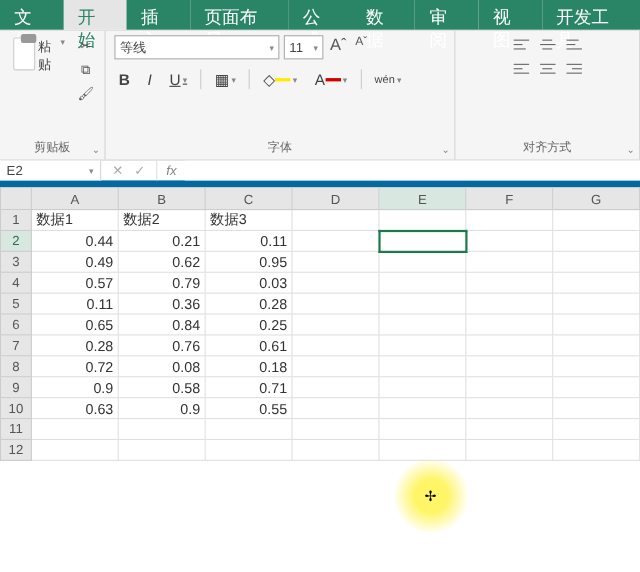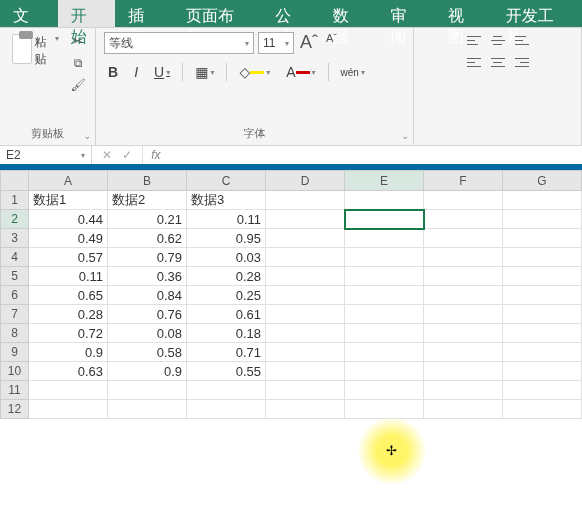--- a/index.html
+++ b/index.html
@@ -13,21 +13,21 @@
 .group-title::after{content:"⌄";position:absolute;right:-4px;bottom:2px;font-size:9px;color:#888}
 .clip-top{display:flex;gap:6px;align-items:flex-start}
 .paste-big{display:flex;flex-direction:row;align-items:flex-start;gap:2px;padding:2px 4px}
 .paste-icon{width:26px;height:30px;background:#fff;border:1px solid #ccc;border-radius:2px;position:relative}
 .paste-icon::before{content:"";position:absolute;top:-4px;left:6px;width:14px;height:8px;background:#999;border-radius:2px}
 .small-btns{display:flex;flex-direction:column;gap:4px}
 .sb{width:18px;height:18px;display:flex;align-items:center;justify-content:center;color:#555}
 .font-row1{display:flex;gap:4px;margin-bottom:8px}
 .font-sel{width:150px;height:22px;border:1px solid #ababab;background:#fff;font-size:12px;padding:2px 4px;display:flex;align-items:center;justify-content:space-between}
 .size-sel{width:36px;height:22px;border:1px solid #ababab;background:#fff;font-size:12px;padding:2px 4px;display:flex;align-items:center;justify-content:space-between}
-.aa{font-size:18px;color:#555;padding:0 2px}
+.aa{font-size:15px;color:#555;padding:0 2px}
 .font-row2{display:flex;gap:8px;align-items:center}
 .fbtn{padding:2px 4px;color:#444;font-size:14px;display:flex;align-items:center}
 .dd::after{content:"▾";font-size:8px;margin-left:2px;color:#888}
 .color-sw{width:14px;height:3px;display:inline-block}
 .align-block{display:flex;flex-direction:column;gap:6px;align-items:center}
 .align-row{display:flex;gap:6px}
 .ab{width:18px;height:16px;display:flex;flex-direction:column;justify-content:space-around;padding:2px}
 .ab span{height:1px;background:#666;display:block}
 .formula-bar{display:flex;height:24px;border-bottom:6px solid #0369a1;align-items:stretch}
 .name-box{width:92px;border-right:1px solid #d4d4d4;display:flex;align-items:center;padding:0 6px;justify-content:space-between;background:#fff}
@@ -145,20 +145,21 @@
             <span style="width:60%;margin:0 auto"></span>
             <span></span>
           </div>
         <div class="ab">
             <span></span>
             <span style="width:60%;margin-left:auto"></span>
             <span></span>
           </div>
       </div>
     </div>
+    <div class="group-title">对齐方式</div>
   </div>
 </div>
 
 <div class="formula-bar">
   <div class="name-box">
       <span>E2</span>
       <span class="carets">▾</span>
     </div>
   <div class="fx-btns">
     <span>✕</span>

